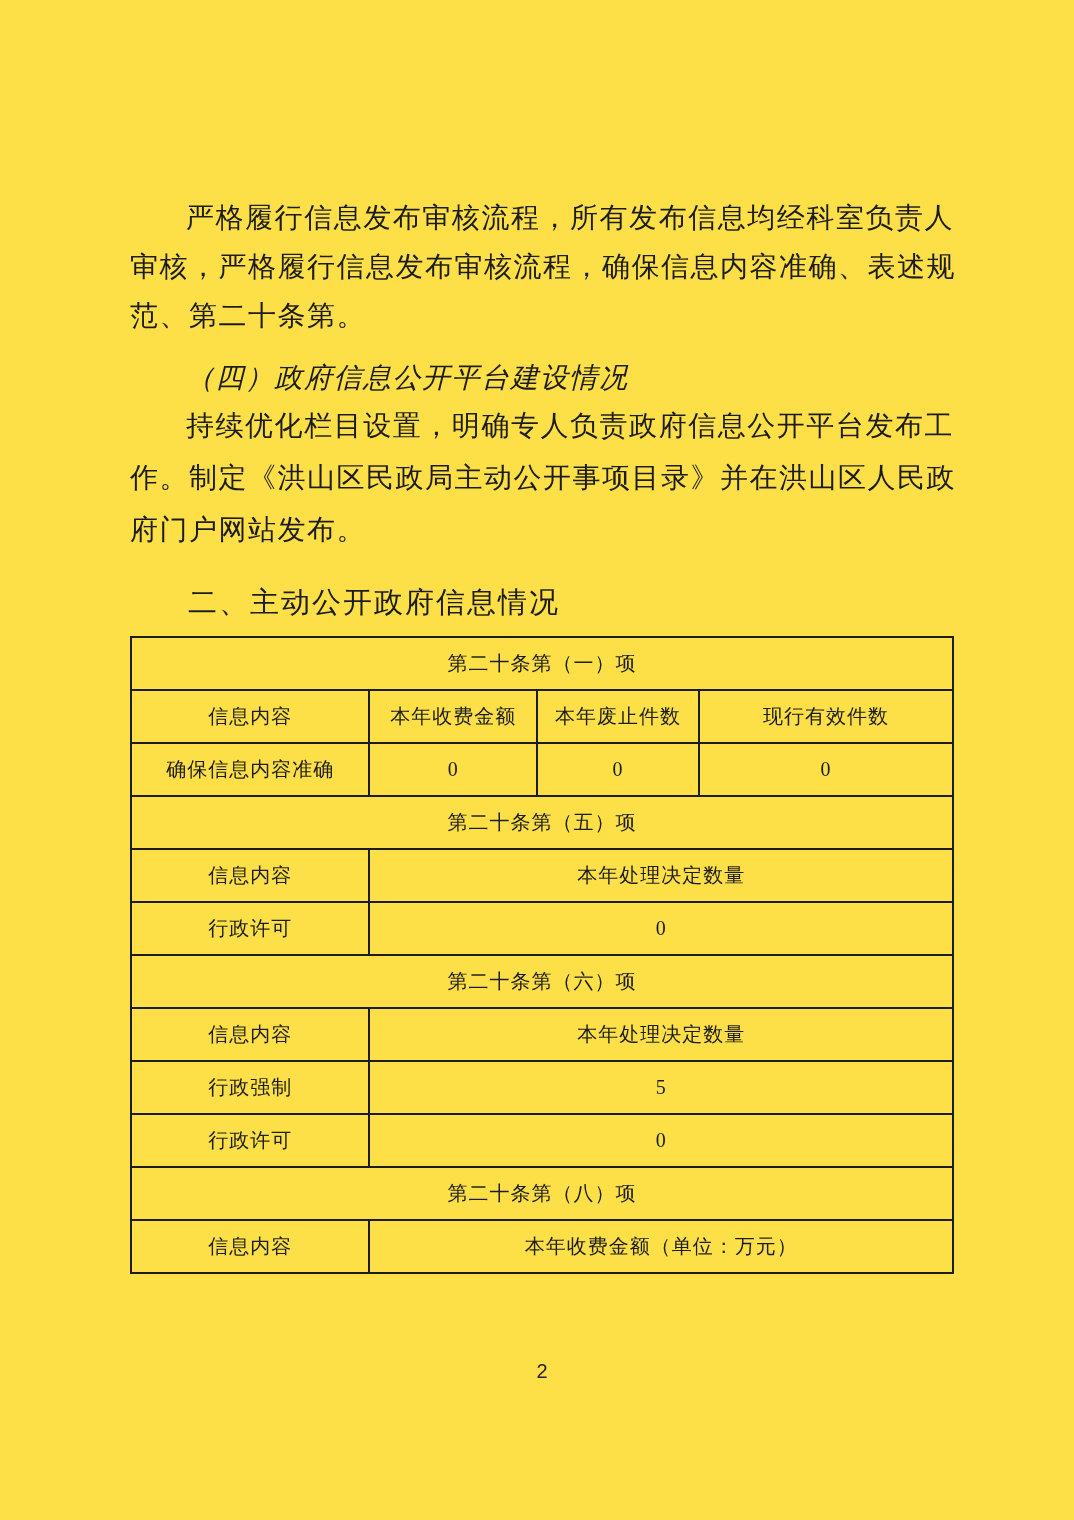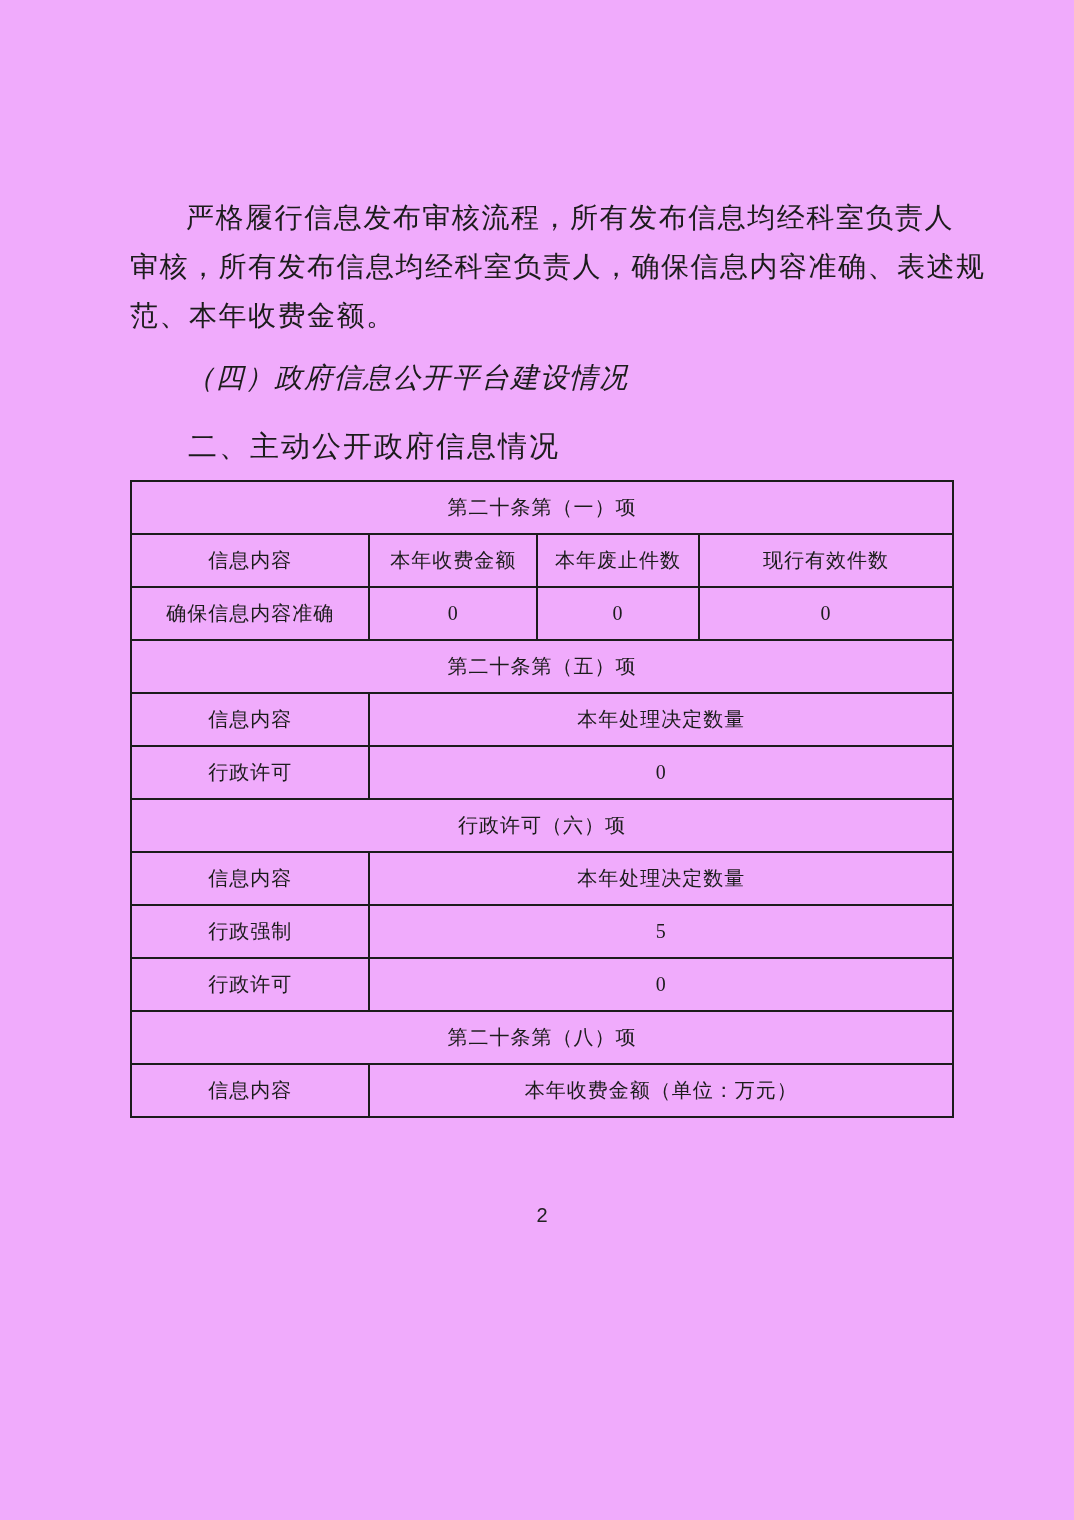--- a/index.html
+++ b/index.html
@@ -5,21 +5,21 @@
   html, body {
     margin: 0;
     padding: 0;
     background: #e8e8e8;
   }
   .page {
     position: relative;
     width: 1074px;
     height: 1520px;
     margin: 0 auto;
-    background: #f0abfc;
+    background: #fde047;
     color: #1c1c1c;
     font-family: "Liberation Serif", "DejaVu Serif", serif;
     overflow: hidden;
   }
   .content {
     margin-left: 130px;
     width: 824px;
     padding-top: 193px;
   }
   
@@ -76,26 +76,31 @@
   }
 </style>
 </head>
 <body>
 
 <div class="page">
   <div class="content">
 
     <div class="para p1">
       <div class="line first">严格履行信息发布审核流程，所有发布信息均经科室负责人</div>
-      <div class="line">审核，所有发布信息均经科室负责人，确保信息内容准确、表述规</div>
-      <div class="line last">范、本年收费金额。</div>
+      <div class="line">审核，严格履行信息发布审核流程，确保信息内容准确、表述规</div>
+      <div class="line last">范、第二十条第。</div>
     </div>
 
     <div class="sub-heading">（四）政府信息公开平台建设情况</div>
 
+    <div class="para p2">
+      <div class="line first">持续优化栏目设置，明确专人负责政府信息公开平台发布工</div>
+      <div class="line">作。制定《洪山区民政局主动公开事项目录》并在洪山区人民政</div>
+      <div class="line last">府门户网站发布。</div>
+    </div>
 
     <div class="section-heading">二、主动公开政府信息情况</div>
 
     <table class="report">
       <colgroup>
         <col style="width:29%">
         <col style="width:20.4%">
         <col style="width:19.7%">
         <col style="width:30.9%">
       </colgroup>
@@ -123,21 +128,21 @@
       <tr>
         <td>信息内容</td>
         <td colspan="3">本年处理决定数量</td>
       </tr>
       <tr>
         <td>行政许可</td>
         <td colspan="3">0</td>
       </tr>
 
       <tr>
-        <td colspan="4">行政许可（六）项</td>
+        <td colspan="4">第二十条第（六）项</td>
       </tr>
       <tr>
         <td>信息内容</td>
         <td colspan="3">本年处理决定数量</td>
       </tr>
       <tr>
         <td>行政强制</td>
         <td colspan="3">5</td>
       </tr>
       <tr>

